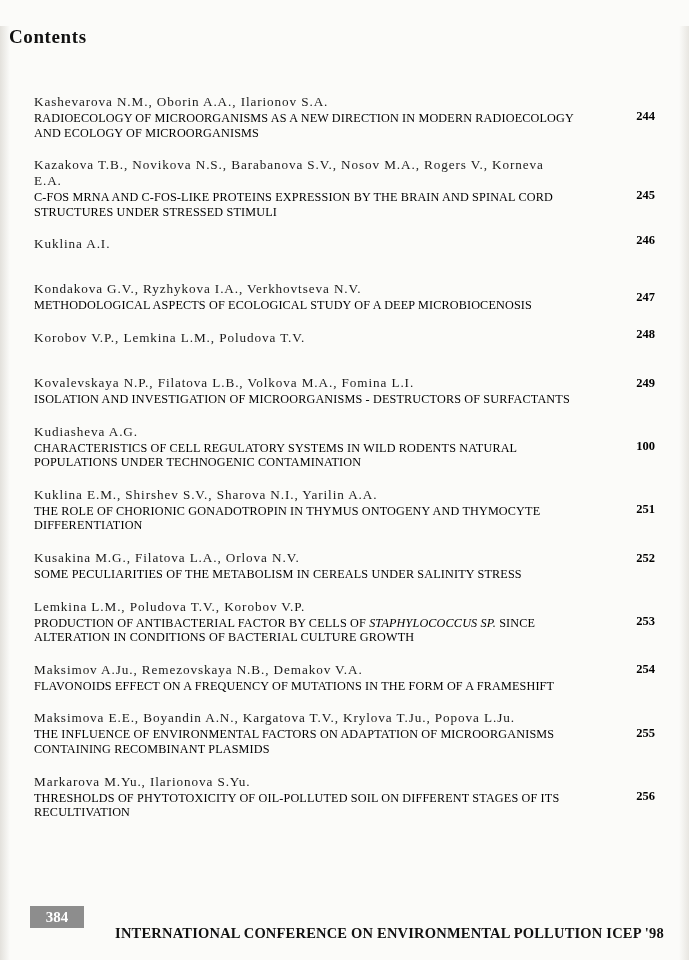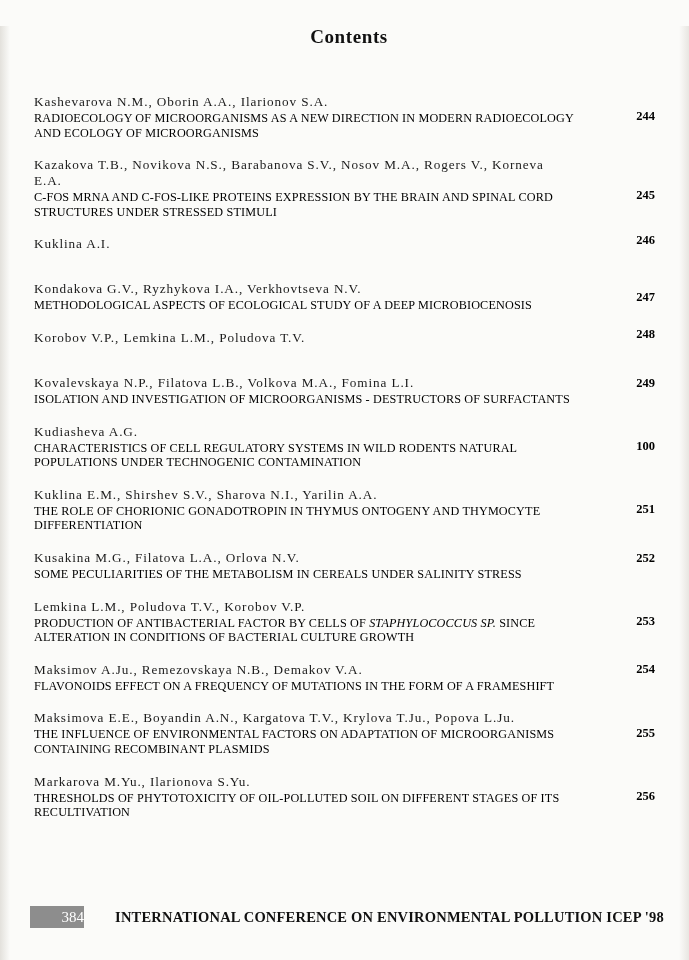--- a/index.html
+++ b/index.html
@@ -16,21 +16,21 @@
     overflow: hidden;
   }
   .page {
     position: relative;
     width: 689px;
     height: 960px;
     box-sizing: border-box;
     padding: 0;
   }
   .page-title {
-    text-align: center;
+    text-align: left;
     font-family: "Liberation Serif", serif;
     font-weight: bold;
     font-size: 19px;
     letter-spacing: 0.6px;
     margin: 26px 0 0 9px;
     color: #111;
   }
   .toc {
     margin: 46px 34px 0 34px;
   }
@@ -91,31 +91,31 @@
     height: 22px;
     background: #8d8d8d;
   }
   .footer-pageno {
     position: absolute;
     left: 30px;
     top: 0;
     width: 54px;
     height: 36px;
     line-height: 22px;
-    text-align: right;
-    font-family: "Liberation Serif", serif;
-    font-weight: normal;
+    text-align: center;
+    font-family: "Liberation Serif", serif;
+    font-weight: bold;
     font-size: 15px;
     color: #fff;
   }
   .footer-text {
     position: absolute;
     left: 110px;
     right: 20px;
-    top: 0;
+    top: 16px;
     height: 22px;
     line-height: 22px;
     text-align: center;
     font-family: "Liberation Serif", serif;
     font-weight: bold;
     font-size: 14.5px;
     letter-spacing: 0.2px;
     color: #111;
   }
   .edge {

